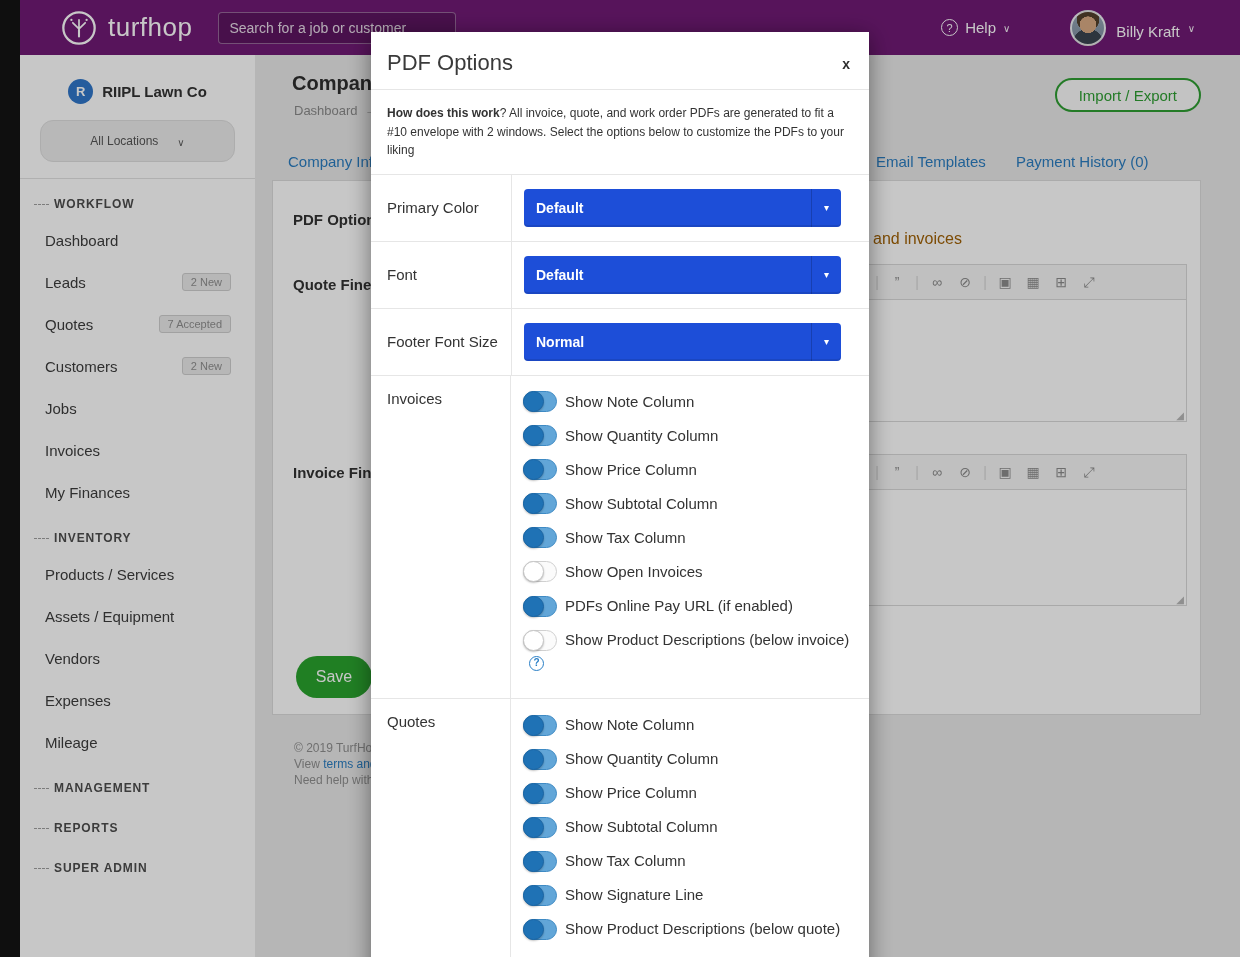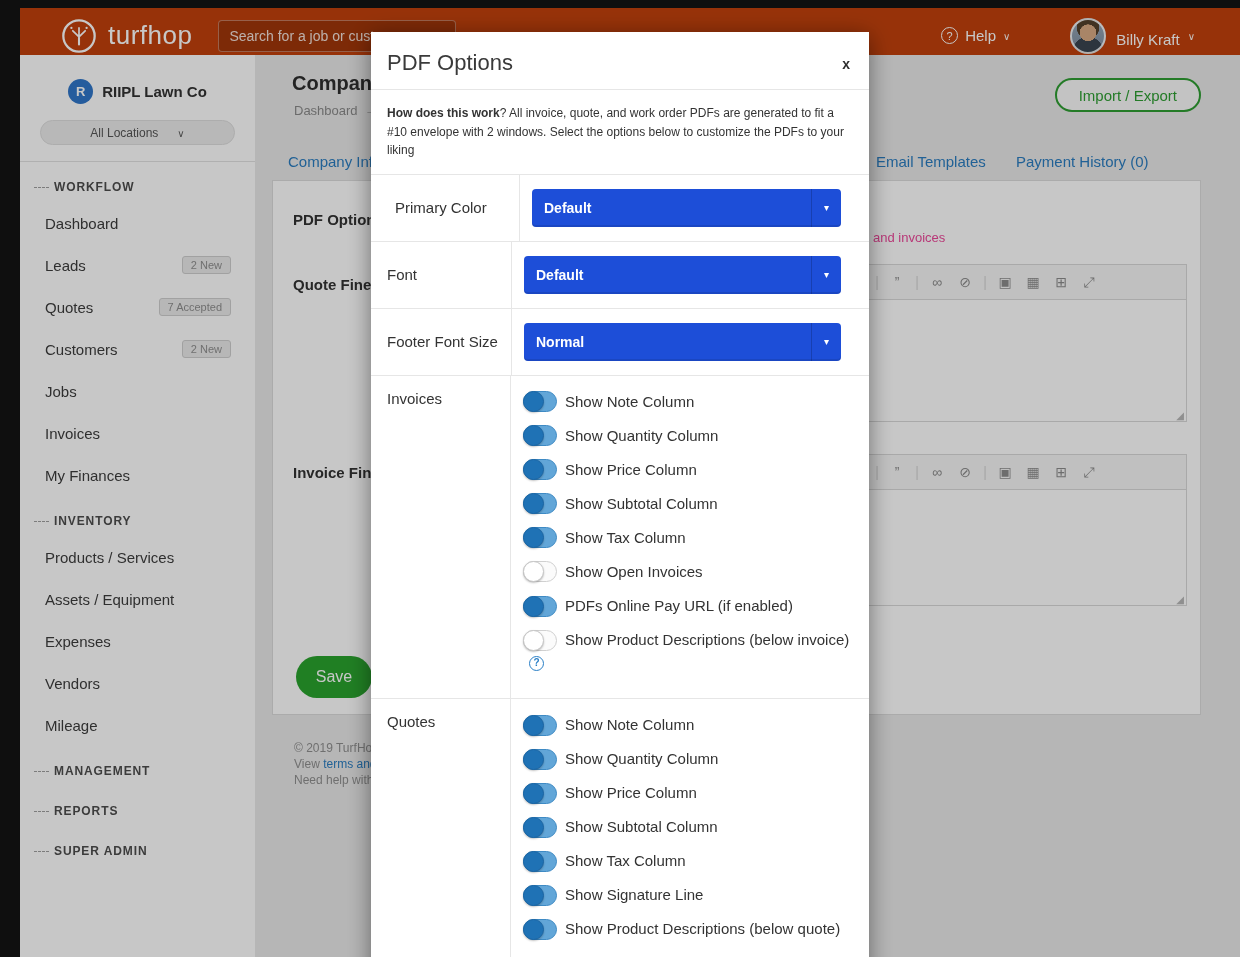--- a/index.html
+++ b/index.html
@@ -6,21 +6,21 @@
   html,body { width:1240px; height:957px; }
   body {
     position: relative; overflow: hidden;
     background: #141414;
     font-family: "Liberation Sans", sans-serif;
     color:#333;
   }
   .page { position:absolute; left:20px; top:0; width:1220px; height:957px; }
 
   
-  .navbar { position:absolute; left:0; top:8px; right:0; height:55px; background:#c2410c; display:flex; align-items:center;justify-content:center; }
+  .navbar { position:absolute; left:0; top:0; right:0; height:55px; background:#701a75; display:flex; align-items:center;justify-content:center; }
   .brand { display:flex; align-items:center; gap:10px; margin-left:40px; }
   .brand-icon { width:38px; height:38px; display:flex; }
   .brand-text { color:#fff; font-size:26px; letter-spacing:0.5px; }
   .nav-search { margin-left:26px; width:238px; height:32px; background:rgba(0,0,0,0.17);
     border:1px solid rgba(255,255,255,0.35); border-radius:4px; color:#f2f8f2;
     padding:0 10px; font-size:14px; outline:none; font-family:"Liberation Sans",sans-serif; }
   .nav-search::placeholder { color: rgba(255,255,255,0.85); }
   .nav-right { margin-left:auto; display:flex; align-items:center; padding-right:45px; color:#fff; }
   .help-group { display:flex; align-items:center; gap:7px; margin-right:60px; cursor:pointer; }
   .q-circle { width:17px; height:17px; border:1px solid #fff; border-radius:50%; display:flex; align-items:center; justify-content:center; font-size:11px; }
@@ -32,21 +32,21 @@
       radial-gradient(circle at 50% 24%, #53402c 0 38%, rgba(0,0,0,0) 39%),
       radial-gradient(circle at 50% 100%, #3a4550 0 42%, rgba(0,0,0,0) 43%),
       linear-gradient(#98a8b8, #7e8ea0); }
   .user-name { font-size:15px; margin-right:8px;margin-top:8px; }
 
   
   .sidebar { position:absolute; left:0; top:55px; width:235px; bottom:0; background:#fff; }
   .company-row { display:flex; align-items:center; justify-content:center; gap:9px; padding-top:24px; }
   .company-logo { width:25px; height:25px; border-radius:50%; background:#3076c9; color:#fff; font-size:13px; font-weight:bold; display:flex; align-items:center; justify-content:center; }
   .company-name { font-size:15px; font-weight:bold; color:#333; }
-  .loc-pill { margin:16px 20px 0 20px; height:25px; background:#ececec; border:1px solid #dedede; border-radius:13px;
+  .loc-pill { margin:16px 20px 0 20px; height:42px; background:#ececec; border:1px solid #dedede; border-radius:13px;
     display:flex; align-items:center; justify-content:center; gap:19px; font-size:12px; color:#555; cursor:pointer; }
   .side-divider { margin-top:16px; border-bottom:1px solid #e2e2e2; }
   .nav-section-header { display:flex; align-items:center; gap:5px; padding:18px 0 8px 14px; font-size:12px; font-weight:bold; color:#4d4d4d; letter-spacing:0.9px; }
   .tree-dash { display:inline-block; width:15px; height:0; border-top:1px dashed #9f9f9f; }
   .nav-item { display:flex; align-items:center; height:42px; padding:0 24px 0 25px; font-size:15px; color:#3d3d3d; cursor:pointer; }
   .nav-badge { margin-left:auto; font-size:11px; color:#8f8f8f; background:#ebebeb; border:1px solid #cfcfcf; border-radius:3px; padding:2px 8px; white-space:nowrap; }
   .nav-badge:empty { display:none; }
 
   
   .main { position:absolute; left:235px; top:55px; right:0; bottom:0; background:#e9e9e9; }
@@ -54,21 +54,21 @@
   .breadcrumb { position:absolute; left:39px; top:48px; font-size:13px; color:#8a8a8a; display:flex; gap:7px; white-space:nowrap; }
   .crumb-link { cursor:pointer; }
   .import-export { position:absolute; right:39px; top:23px; height:34px; padding:0 22px; border:2px solid #2f9e33; border-radius:18px;
     color:#2f9e33; font-size:15px; background:#fafafa; display:flex; align-items:center; cursor:pointer; white-space:nowrap; }
   .tab { position:absolute; top:98px; font-size:15px; color:#2b7dc0; cursor:pointer; white-space:nowrap; }
   .tab.t0 { left:33px; } .tab.t1 { left:621px; } .tab.t2 { left:761px; }
 
   .card { position:absolute; left:17px; top:125px; width:929px; height:535px; background:#fff; border:1px solid #dcdcdc; }
   .lbl { position:absolute; font-size:15px; font-weight:bold; color:#333; white-space:nowrap; }
   .lbl-pdf { left:20px; top:30px; }
-  .pdf-note { position:absolute; left:600px; top:49px; font-size:13px; color:#ec4899; white-space:nowrap; }
+  .pdf-note { position:absolute; left:600px; top:49px; font-size:16px; color:#a16207; white-space:nowrap; }
   .lbl-quote { left:20px; top:95px; }
   .lbl-invoice { left:20px; top:283px; }
   .editor { position:absolute; left:273px; width:641px; }
   .editor.e1 { top:83px; } .editor.e2 { top:273px; }
   .toolbar { height:36px; border:1px solid #d9d9d9; background:#f7f7f7; display:flex; align-items:center; padding:0 8px; }
   .tb-icon { width:28px; text-align:center; font-size:14px; color:#8c8c8c; cursor:pointer; flex:0 0 auto; }
   .tb-icon.sep { width:12px; color:#d5d5d5; cursor:default; }
   .edit-area { border:1px solid #d9d9d9; border-top:none; background:#fff; position:relative; }
   .e1 .edit-area { height:122px; } .e2 .edit-area { height:116px; }
   .grip { position:absolute; right:2px; bottom:0; font-size:10px; color:#b8b8b8; cursor:se-resize; }
@@ -201,26 +201,26 @@
           <span>Products / Services</span>
 
         </div>
 
         <div class="nav-item">
           <span>Assets / Equipment</span>
 
         </div>
 
         <div class="nav-item">
+          <span>Vendors</span>
+
+        </div>
+
+        <div class="nav-item">
           <span>Expenses</span>
-
-        </div>
-
-        <div class="nav-item">
-          <span>Vendors</span>
 
         </div>
 
         <div class="nav-item">
           <span>Mileage</span>
 
         </div>
       </div>
 
     <div class="nav-section-header">
@@ -384,21 +384,21 @@
   </div>
   <div class="m-table">
 
     <div class="m-row">
       <div class="m-intro">
         <b>How does this work</b><span>? All invoice, quote, and work order PDFs are generated to fit a #10 envelope with 2 windows. Select the options below to customize the PDFs to your liking</span>
       </div>
     </div>
 
     <div class="m-row center">
-      <div class="m-label" style="align-self:center; border-right:none;margin-left:8px;">Primary Color</div>
+      <div class="m-label" style="align-self:center; border-right:none;">Primary Color</div>
       <div class="m-control" style="border-left:1px solid #e6e6e6;">
         <div class="gdrop">
           <span>Default</span>
           <span class="dcaret">▾</span>
         </div>
       </div>
     </div>
 
     <div class="m-row center">
       <div class="m-label" style="align-self:center; border-right:none;">Font</div>

